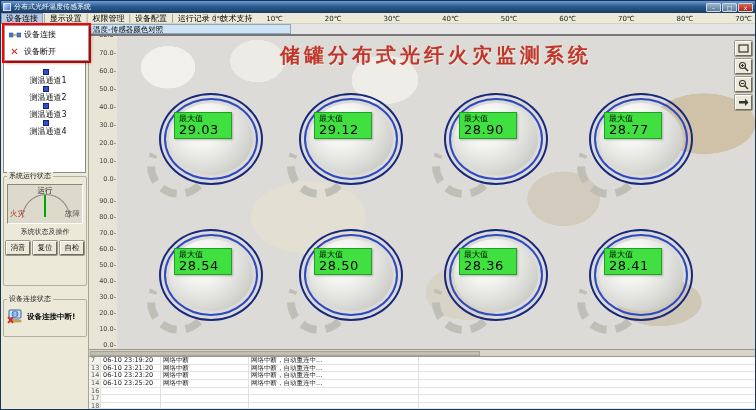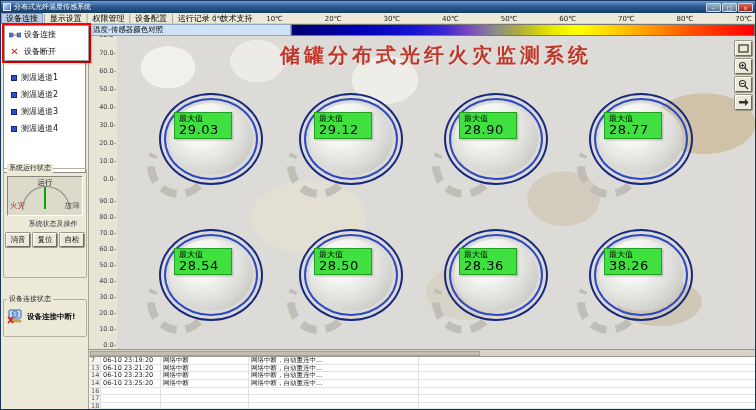--- a/index.html
+++ b/index.html
@@ -19,33 +19,33 @@
   
   #menubar { position:absolute; top:12px; left:0; width:100%; height:11px; background:#ece9d8;
     border-bottom:1px solid #d6d2c2; display:flex; align-items:center; font-size:8px; z-index:5; }
   .menu-item { padding:0 4px; height:11px; line-height:11px; white-space:nowrap; }
   .menu-item.active { background:#b9cbe3; border:1px solid #7d9ec0; line-height:9px; }
   .menu-sep { color:#8a8a8a; }
   #scale-labels { position:absolute; top:12px; left:211px; width:540px; height:11px;
     display:flex; justify-content:space-between; align-items:center; font-size:7px; color:#222; z-index:6; }
 
   
-  #legend-row { position:absolute; top:23px; left:88px; right:0; height:12px; display:flex; z-index:4; }
+  #legend-row { position:absolute; top:23px; left:88px; right:0; height:12px; display:flex; z-index:4;flex-direction:column; }
   #legend-label { width:202px; background:#cfe3f6; border:1px solid #8fa8c0; font-size:7.5px; line-height:10px; padding-left:3px; white-space:nowrap; overflow:hidden; }
   #legend-gradient { flex:1; border:1px solid #777; }
 
   
   #sidebar { position:absolute; top:23px; left:0; width:88px; bottom:0; background:#ece9d8; border-right:1px solid #a8a494; z-index:8; }
   #channel-box { position:absolute; top:1px; left:2px; width:83px; height:148px; background:#fff; border:1px solid #8a8a8a; padding-top:43px; overflow:hidden; }
-  .channel-item { display:flex; align-items:center; height:17px; padding-left:7px; font-size:8px; color:#111; }
+  .channel-item { display:flex; align-items:center; height:17px; padding-left:7px; font-size:8px; color:#111;flex-direction:column; }
   .channel-bullet { width:6px; height:6px; background:#2d4fd0; border:1px solid #15246e; margin-right:4px; flex:none; }
 
   .groupbox { position:absolute; left:2px; width:84px; border:1px solid #b4b09e; border-radius:2px; }
   .group-title { position:absolute; top:-5px; left:3px; background:#ece9d8; font-size:7px; line-height:9px; padding:0 2px; white-space:nowrap; color:#222; }
-  #status-group { top:144px; height:110px;padding-left:8px; }
+  #status-group { top:152px; height:110px; }
   #gauge-panel { position:absolute; top:7px; left:3px; right:3px; height:40px; background:#dedacb;
     border-top:1px solid #8a8678; border-left:1px solid #8a8678; border-bottom:1px solid #fff; border-right:1px solid #fff; }
   #gauge-arc { position:absolute; left:14px; top:9px; width:48px; height:24px; border:1px solid #888;
     border-bottom:none; border-radius:48px 48px 0 0; }
   #gauge-needle { position:absolute; left:50%; bottom:6px; width:2px; height:22px; background:#00a800; transform:translateX(-50%); }
   .gauge-label { position:absolute; font-size:7.5px; line-height:9px; white-space:nowrap; }
   #gauge-left { left:2px; bottom:5px; color:#a83028; }
   #gauge-top { left:50%; top:1px; transform:translateX(-50%); color:#222; }
   #gauge-right { right:2px; bottom:5px; color:#555; }
   #gauge-caption { position:absolute; top:50px; width:100%; text-align:center; font-size:7px; color:#333; white-space:nowrap; }
@@ -325,21 +325,21 @@
           </div>
           <div class="tank" style="left: 472px; top: 193px;">
             <div class="stairs"></div>
             <div class="ring">
               <div class="ring2">
                 <div class="sphere"></div>
               </div>
             </div>
             <div class="maxbox" style="background: rgb(63, 224, 63);">
               <div class="maxlabel">最大值</div>
-              <div class="maxval">38.26</div>
+              <div class="maxval">28.41</div>
             </div>
           </div>
         </div>
     </div>
     <div id="tools">
       <div class="tool-btn">
         <svg width="11" height="9" viewBox="0 0 11 9">
             <rect x="1" y="1" width="9" height="7" fill="none" stroke="#333" stroke-width="1.2"></rect>
           </svg>
       </div>

